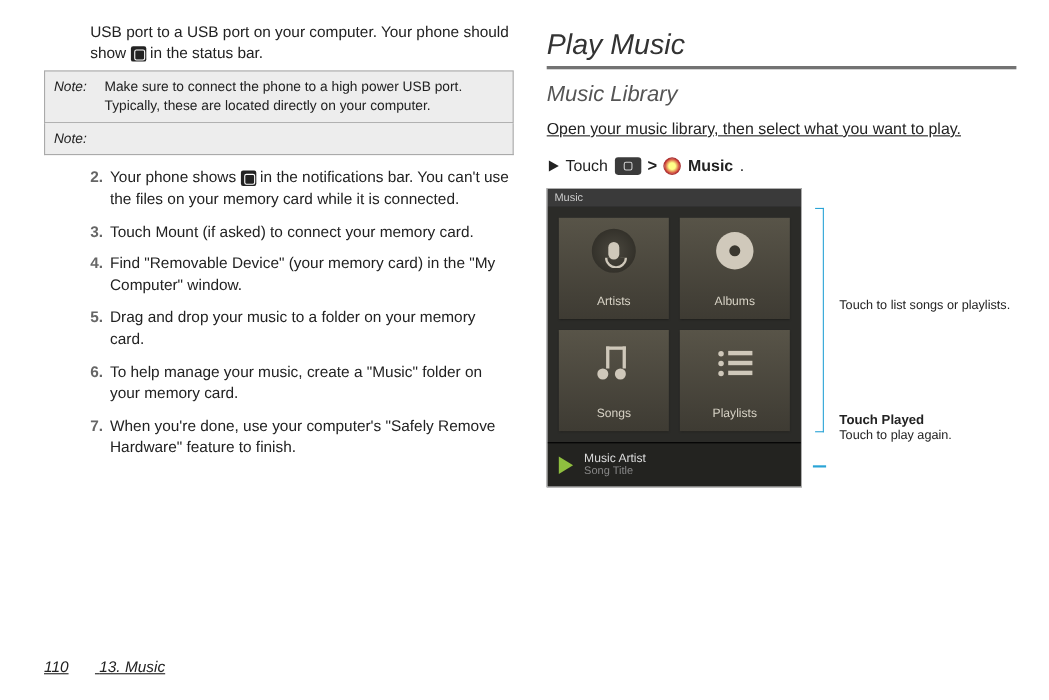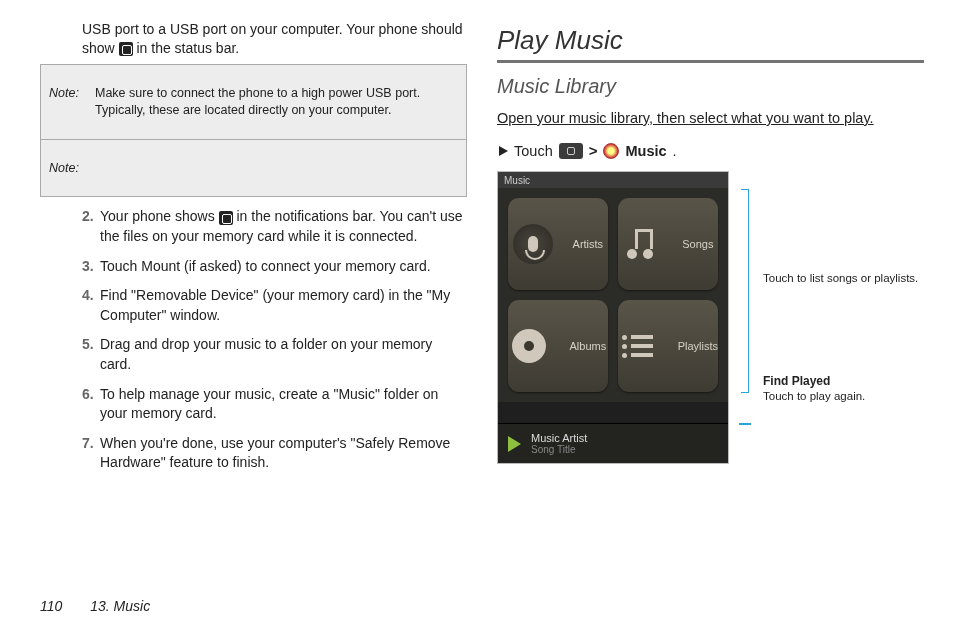--- a/index.html
+++ b/index.html
@@ -26,34 +26,34 @@
   .usb-icon {
     display:inline-block; width:14px; height:14px; vertical-align:middle;
     background:#222; border-radius:2px; position:relative;
   }
   .usb-icon:before{
     content:""; position:absolute; left:3px; top:3px; width:8px; height:8px;
     border:1px solid #fff; border-radius:2px;
   }
   .note-box {
     border:1px solid #aaa; background:#ededed;
-    margin: 6px 0 0 0; padding:20px 8px;
+    margin: 6px 0 0 0; padding:6px 8px;
     font-size:12.5px; line-height:1.35;
     display:flex; gap:6px;
   }
   .note-box + .note-box { border-top:none; margin-top:0; }
   .note-label { font-style:italic; font-weight:normal; flex:0 0 40px; }
   .note-text { flex:1; }
   .list-item { display:flex; margin:10px 0 6px 42px; line-height:1.4; }
   .list-num { font-weight:bold; color:#666; width:18px; flex-shrink:0; }
   .list-text { flex:1; }
   .list-text b { font-weight:normal; }
   .footer {
     position:absolute; left:40px; bottom:22px;
-    font-style:italic; font-size:14px; color:#222;
+    font-style:italic; font-size:14px; color:#222;text-decoration:underline;
   }
   .footer .page-num { font-style:italic; margin-right:24px; }
   
   h1.play {
     font-style:italic; font-weight:normal; font-size:26px; color:#333;
     border-bottom:3px solid #737373; padding-bottom:4px; margin-bottom:12px;
   }
   h2.sub {
     font-style:italic; font-weight:normal; font-size:20px; color:#555;
     margin-bottom:10px;
@@ -82,22 +82,22 @@
   .phone-title {
     background:#3a3a3a; font-size:10px; color:#ccc;
     padding:2px 6px; height:16px; display:flex; align-items:center;
   }
   .phone-body { padding:10px; background:#2b2b28; }
   .grid2 {
     display:grid; grid-template-columns:1fr 1fr; gap:10px;
   }
   .tile {
     background:linear-gradient(#585448,#3e3b33);
-    height:92px; border-radius:11px;
-    display:flex; align-items:center; justify-content:center;
+    height:92px; border-radius:0;
+    display:flex; flex-direction:column; align-items:center; justify-content:center;
     gap:20px; box-shadow:0 1px 2px rgba(0,0,0,.5);
   }
   .tile-label { font-size:11px; color:#d7d2c5; }
   
   .ic { width:40px; height:40px; display:flex; align-items:center; justify-content:center; }
   .ic-circle { width:40px;height:40px;border-radius:50%;background:radial-gradient(circle,#4a473e,#2a2822);
     display:flex;align-items:center;justify-content:center;}
   .mic { width:10px;height:16px;background:#cfc8ba;border-radius:5px;position:relative;}
   .mic:after{content:"";position:absolute;left:-3px;top:14px;width:16px;height:8px;border:2px solid #cfc8ba;border-top:none;border-radius:0 0 10px 10px;}
   .disc { width:34px;height:34px;border-radius:50%;background:#d0c9bb;
@@ -107,21 +107,20 @@
   .notes:before,.notes:after{content:"";position:absolute;bottom:0;width:10px;height:10px;background:#cfc8ba;border-radius:50%;}
   .notes:before{left:2px;} .notes:after{left:18px;}
   .notes .stem{position:absolute;left:10px;top:0;width:18px;height:20px;border-right:3px solid #cfc8ba;border-left:3px solid #cfc8ba;border-top:3px solid #cfc8ba;}
   .plist { display:flex;flex-direction:column;gap:4px;}
   .plist .row{display:flex;align-items:center;gap:4px;}
   .plist .dotp{width:5px;height:5px;background:#cfc8ba;border-radius:50%;}
   .plist .bar{width:22px;height:4px;background:#cfc8ba;}
   .last-played {
     background:#232320; padding:8px 10px; display:flex; align-items:center; gap:10px;
     border-top:1px solid #000;
-    margin-top:21px;
   }
   .play-btn { width:0;height:0;border-top:8px solid transparent;border-bottom:8px solid transparent;border-left:13px solid #8fbf3f;}
   .lp-text { display:flex; flex-direction:column; }
   .lp-artist { font-size:11px; color:#ddd; }
   .lp-song { font-size:10px; color:#888; }
   
   .callouts { display:flex; flex-direction:column; font-size:11.5px; color:#222; }
   .callout { line-height:1.35; }
   .callout strong { font-weight:bold; font-size:12px; display:block; }
   .bracket-col {
@@ -213,31 +212,31 @@
             <div class="tile">
               <div class="ic">
                   <div class="ic-circle">
                     <div class="mic"></div>
                   </div>
                 </div>
               <div class="tile-label">Artists</div>
             </div>
             <div class="tile">
               <div class="ic">
+                  <div class="disc"></div>
+                </div>
+              <div class="tile-label">Albums</div>
+            </div>
+            <div class="tile">
+              <div class="ic">
                   <div class="notes">
                     <div class="stem"></div>
                   </div>
                 </div>
               <div class="tile-label">Songs</div>
-            </div>
-            <div class="tile">
-              <div class="ic">
-                  <div class="disc"></div>
-                </div>
-              <div class="tile-label">Albums</div>
             </div>
             <div class="tile">
               <div class="ic">
                 <div class="plist">
                   <div class="row">
                       <span class="dotp"></span>
                       <span class="bar"></span>
                     </div>
                   <div class="row">
                       <span class="dotp"></span>
@@ -269,21 +268,21 @@
         <div class="brk-line" style="width:12px;margin-left:0;"></div>
       </div>
 
       <div class="callouts">
         <div style="height:100px;"></div>
         <div class="callout">
           <span>Touch to list songs or playlists.</span>
         </div>
         <div style="height:86px;"></div>
         <div class="callout">
-          <strong>Find Played</strong>
+          <strong>Touch Played</strong>
           <span>Touch to play again.</span>
         </div>
       </div>
     </div>
   </div>
 </div>
 
 <div class="footer">
   <span class="page-num">110</span>
   <span>13. Music</span>

